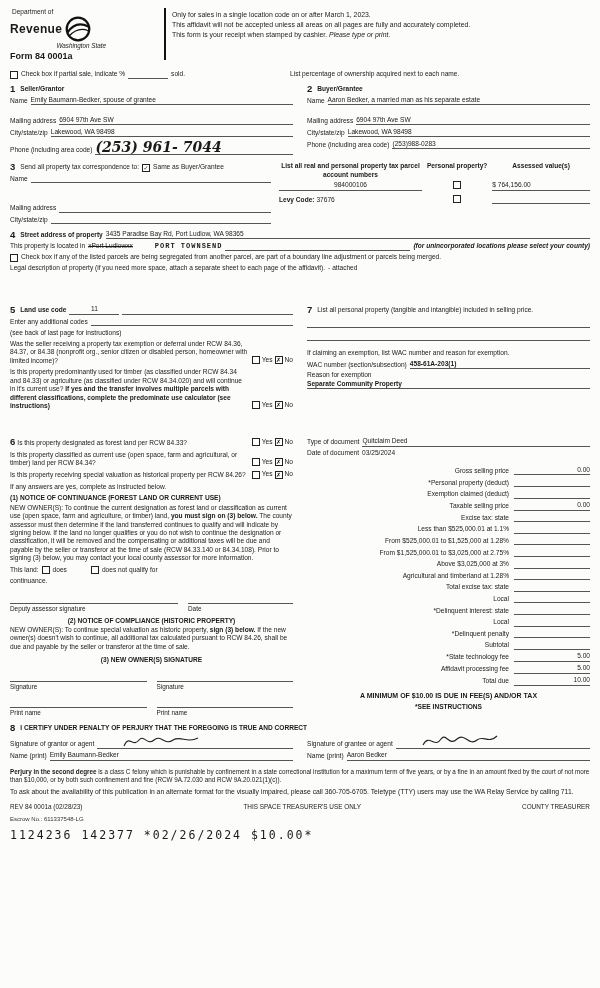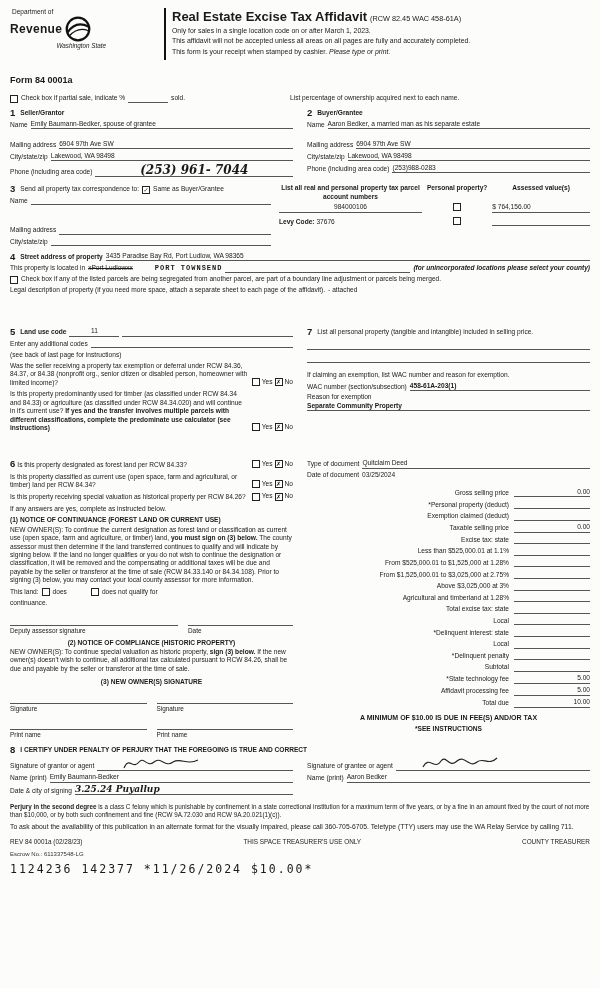--- a/index.html
+++ b/index.html
@@ -14,32 +14,32 @@
   .fr{display:flex;align-items:flex-end;gap:3px;margin-bottom:2.5px;}
   .fr>span{white-space:nowrap;}
   .wrapok{white-space:normal !important;}
   .fill{flex:1 1 auto;min-width:0;}
   .uf{border-bottom:1px solid #555;min-height:8px;display:inline-block;}
   .blockline{border-bottom:1px solid #555;height:10px;margin-bottom:2px;}
   .cb{display:inline-block;flex:none;width:6px;height:6px;border:1px solid #222;background:#fff;
       font-size:6px;line-height:6px;text-align:center;vertical-align:-1px;overflow:hidden;}
   .w40{width:40px;flex:none;} .w50{width:50px;flex:none;} .gap6{height:6px;} .gap8{height:8px;} .gap10{height:10px;}
   .hand{font-family:"DejaVu Serif",serif;font-style:italic;font-weight:600;white-space:pre;}
-  .hand-lg{font-size:12px;line-height:1;text-align:center;}
+  .hand-lg{font-size:14px;line-height:1;}
   .hand-md{font-size:9px;line-height:1;}
   .strike{text-decoration:line-through;}
   .stamp{font-family:"Liberation Mono",monospace;font-weight:bold;font-size:7px;letter-spacing:1px;padding-left:19px;}
   
   .hdr{display:flex;align-items:stretch;}
   .hdr-left{width:148px;flex:none;}
   .lg-top{font-size:6.5px;margin-left:2px;}
   .lg-mid{display:flex;align-items:center;gap:3px;}
   .lg-rev{font-size:12px;font-weight:bold;letter-spacing:0.3px;}
   .lg-wa{font-size:6.3px;font-style:italic;text-align:right;width:96px;}
-  .formno{font-size:9px;font-weight:bold;margin-top:25px;}
+  .formno{font-size:9px;font-weight:bold;margin-top:1px;}
   .vline{width:2px;background:#111;margin:0 6px;flex:none;height:52px;}
   .hdr-right{flex:1;padding-top:1px;}
   .title{font-size:13px;font-weight:bold;}
   .title-ref{font-size:7.3px;padding-left:3px;}
   .note{font-size:6.9px;margin-top:1.5px;}
   
   .tworow{display:flex;gap:14px;align-items:flex-start;}
   .col{flex:1;min-width:0;}
   
   .s3row{display:flex;gap:8px;align-items:flex-start;}
@@ -82,23 +82,20 @@
           <circle cx="15" cy="15" r="13" fill="none" stroke="#111" stroke-width="2.6"></circle>
           <path d="M3 19 Q 12 5 27 12" fill="none" stroke="#111" stroke-width="2.6"></path>
           <path d="M5 23 Q 15 12 27 17" fill="none" stroke="#111" stroke-width="1.4"></path>
         </svg>
       </div>
       <div class="lg-wa">Washington State</div>
       <div class="formno">Form 84 0001a</div>
     </div>
     <div class="vline"></div>
     <div class="hdr-right">
-      <div>
-        <span class="title">Real Estate Excise Tax Affidavit</span><span class="title-ref">(RCW 82.45 WAC 458-61A)</span>
-      </div>
       <div class="note">Only for sales in a single location code on or after March 1, 2023.</div>
       <div class="note">This affidavit will not be accepted unless all areas on all pages are fully and accurately completed.</div>
       <div class="note"><span>This form is your receipt when stamped by cashier.</span> <span class="i">Please type or print.</span></div>
     </div>
   </div>
 
   <div class="fr" style="margin-top:7px;">
     <span class="cb"></span>
     <span>Check box if partial sale, indicate %</span>
     <span class="uf w40"></span>
@@ -451,24 +448,20 @@
             <span class="sigfield">
               <svg width="80" height="18" viewBox="0 0 80 18">
                 <path d="M3 14 C 8 2 12 16 18 8 C 23 2 26 14 33 8 C 40 2 44 14 52 8 C 60 3 66 12 77 6" fill="none" stroke="#222" stroke-width="1.1"></path>
               </svg>
             </span>
           </div>
         <div class="fr">
             <span>Name (print)</span>
             <span class="uf fill">Emily Baumann-Bedker</span>
           </div>
-        <div class="fr">
-            <span>Date &amp; city of signing</span>
-            <span class="uf fill hand hand-md">3.25.24  Puyallup</span>
-          </div>
       </div>
       <div class="col">
         <div class="fr">
             <span>Signature of grantee or agent</span>
             <span class="sigfield">
               <svg width="80" height="18" viewBox="0 0 80 18">
                 <path d="M4 13 C 10 1 16 17 22 7 C 27 0 30 15 38 7 C 46 0 50 15 58 8 C 64 3 70 12 78 4" fill="none" stroke="#222" stroke-width="1.1"></path>
               </svg>
             </span>
           </div>
@@ -482,15 +475,15 @@
 
   <div class="perj"><span class="b">Perjury in the second degree</span><span> is a class C felony which is punishable by confinement in a state correctional institution for a maximum term of five years, or by a fine in an amount fixed by the court of not more than $10,000, or by both such confinement and fine (RCW 9A.72.030 and RCW 9A.20.021(1)(c)).</span></div>
   <div style="margin-top:4px;font-size:6.8px;">To ask about the availability of this publication in an alternate format for the visually impaired, please call 360-705-6705. Teletype (TTY) users may use the WA Relay Service by calling 711.</div>
 
   <div class="footerrow">
     <span>REV 84 0001a (02/28/23)</span>
     <span>THIS SPACE TREASURER'S USE ONLY</span>
     <span>COUNTY TREASURER</span>
   </div>
   <div class="escrow">Escrow No.: 611337548-LG</div>
-  <div class="receipt">1124236 142377 *11/26/2024 $10.00*</div>
+  <div class="receipt">1124236 142377 *02/26/2024 $10.00*</div>
 
 </div>
 
 </body></html>

